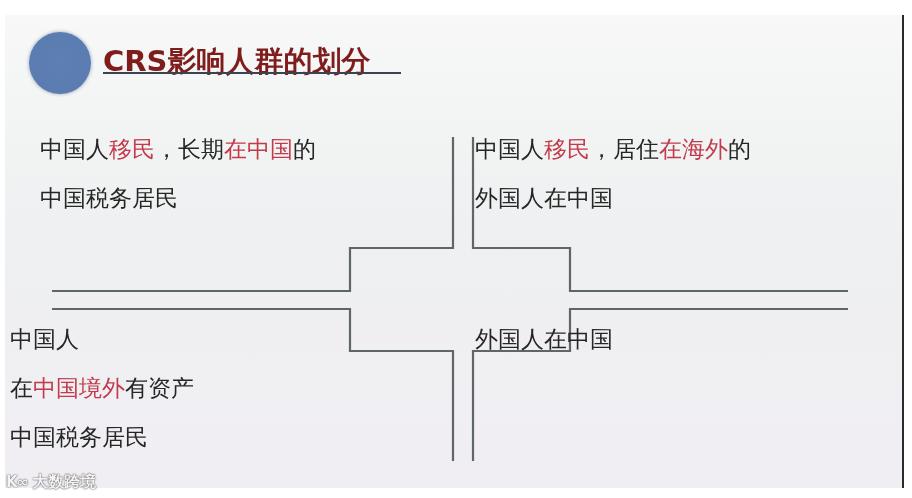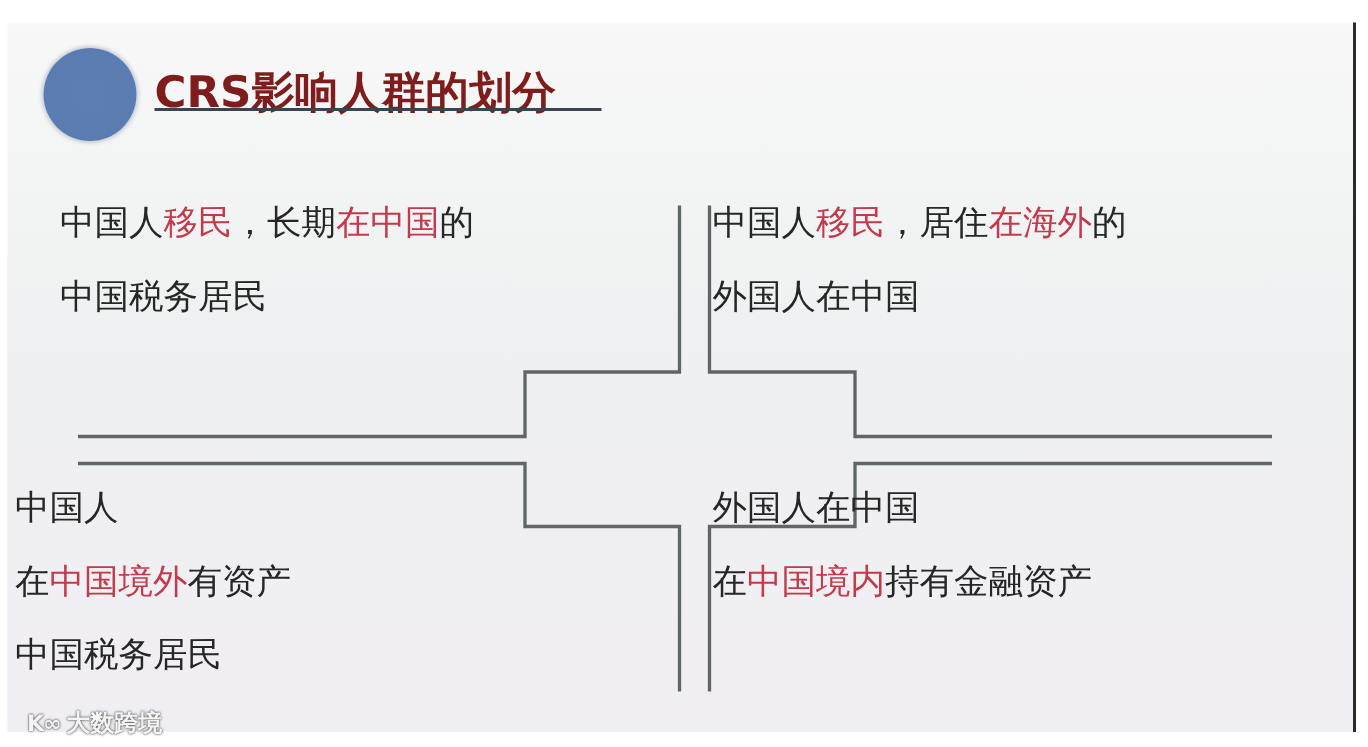--- a/index.html
+++ b/index.html
@@ -32,21 +32,21 @@
       position: absolute; text-align: left; color: #262626;
       font-size: 23px; line-height: 49px; white-space: nowrap;
     }
     .quad .hl { color: #c23a4b; }
     .q-tl { left: 40px;  top: 125px; width: 400px; }
     .q-tr { left: 475px; top: 125px; width: 400px; }
     .q-bl { left: 10px;  top: 315px; width: 430px; }
     .q-br { left: 475px; top: 315px; width: 400px; }
     svg.divider { position: absolute; left: 0; top: 0; }
     .watermark {
-      position: absolute; left: 18px; top: 471px; height: 22px;
+      position: absolute; left: 6px; top: 471px; height: 22px;
       color: #f4f4f4; font-size: 16px; line-height: 22px; white-space: nowrap;
       text-shadow: 0 0 2px rgba(0,0,0,0.55), 0 0 1px rgba(0,0,0,0.6);
       font-weight: bold;
     }
     .watermark .logo { font-size: 15px; letter-spacing: -1px; margin-right: 4px; }
   </style>
 </head>
 <body>
 
 <div class="slide"></div>
@@ -85,20 +85,17 @@
 <div class="quad q-bl">
   <div>中国人</div>
   <div>
     <span>在</span><span class="hl">中国境外</span><span>有资产</span>
   </div>
   <div>中国税务居民</div>
 </div>
 
 <div class="quad q-br">
   <div>外国人在中国</div>
-  <div>
-    <span>在</span><span class="hl">中国境内</span><span>持有金融资产</span>
-  </div>
 </div>
 
 <div class="watermark">
   <span class="logo">K∞</span><span>大数跨境</span>
 </div>
 
 </body></html>

